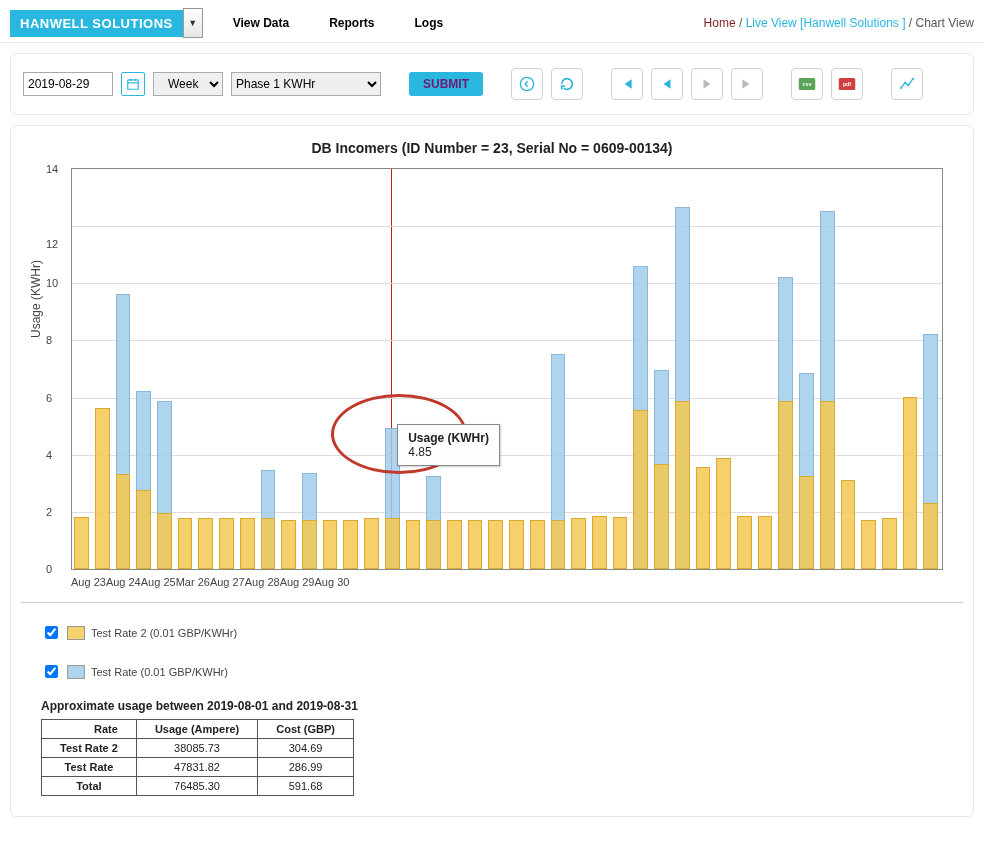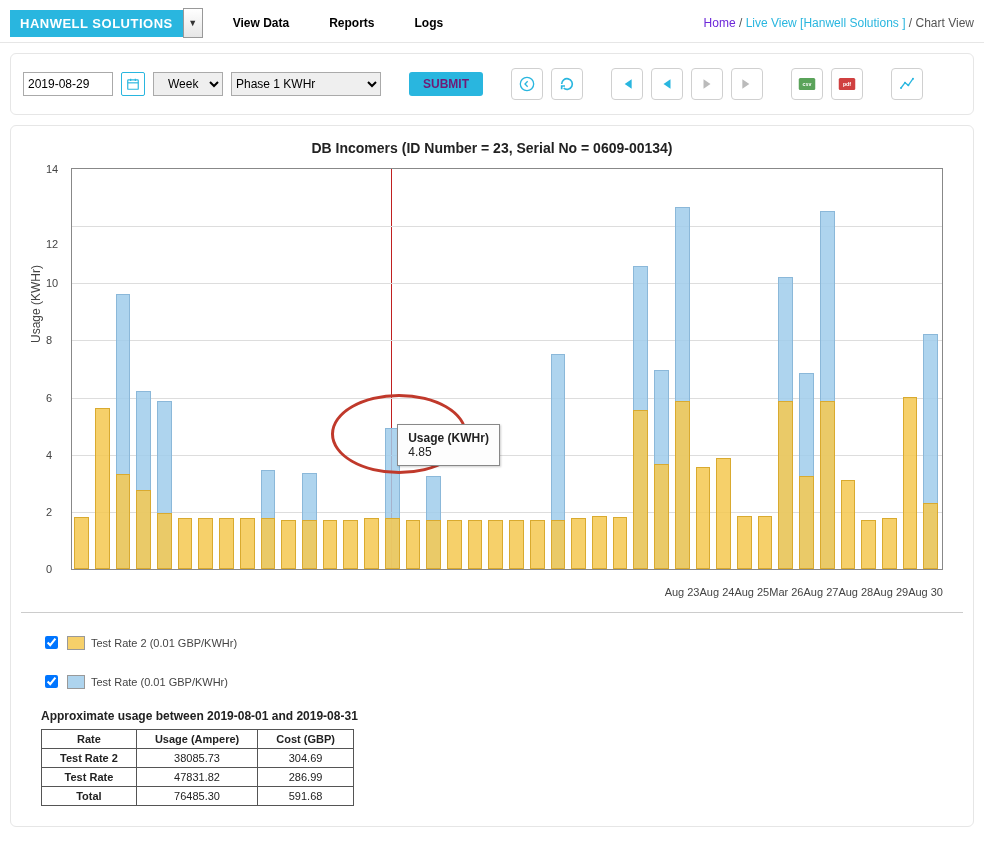--- a/index.html
+++ b/index.html
@@ -32,47 +32,47 @@
   .gline{position:absolute;left:0;right:0;border-top:1px solid #ddd;}
   .ytick{position:absolute;left:-26px;font-size:11px;color:#444;transform:translateY(-50%);}
   .bars{position:absolute;inset:0;}
   .bar{position:absolute;bottom:0;width:12px;}
   .bar.b{background:rgba(160,205,235,.85);border:1px solid #8bb8d9;}
   .bar.o{background:rgba(245,200,80,.85);border:1px solid #d9aa2f;}
   .vline{position:absolute;top:0;bottom:0;width:0;border-left:1px solid #c02020;}
   .tooltip{position:absolute;background:#fdfdfd;border:1px solid #888;padding:6px 10px;font-size:12px;box-shadow:1px 1px 2px rgba(0,0,0,.2);z-index:5;}
   .tooltip b{font-weight:bold;}
   .ellipse{position:absolute;border:3px solid #c0392b;border-radius:50%;z-index:4;pointer-events:none;}
-  .xaxis{display:flex;justify-content:flex-end;margin-top:16px;font-size:11px;color:#444;}
+  .xaxis{display:flex;justify-content:flex-start;margin-top:6px;font-size:11px;color:#444;}
   hr.sep{margin:14px 0;border:none;border-top:1px solid #ccc;}
   .legend-row{display:flex;align-items:center;gap:6px;margin:20px 0 2px 20px;font-size:11px;color:#444;}
   .swatch{width:16px;height:12px;border:1px solid #999;display:inline-block;}
   .swatch.o{background:rgba(245,200,80,.85);}
   .swatch.b{background:rgba(160,205,235,.85);}
   .usage-title{font-weight:bold;margin:18px 0 6px 20px;font-size:12px;}
   table.usage{border-collapse:collapse;margin-left:20px;}
   table.usage th,table.usage td{border:1px solid #555;padding:3px 18px;font-size:11px;text-align:center;}
-  table.usage th{font-weight:bold;}
+  table.usage th{font-weight:bold;text-align:right;}
 </style>
 </head>
 <body>
 <div class="page">
 
 <div class="topbar">
   <div class="brand">
     <button class="brand-btn">HANWELL SOLUTIONS</button>
     <div class="brand-dd">▼</div>
   </div>
   <div class="navlinks">
     <span>View Data</span>
     <span>Reports</span>
     <span>Logs</span>
   </div>
   <div class="crumbs">
-    <a href="#" style="color:#6d28d9;text-decoration:none">Home</a>
+    <a href="#" style="color:#7f1d1d;text-decoration:none">Home</a>
     <span class="muted"> / </span>
     <a href="#" style="color:#29b6df;text-decoration:none">Live View [Hanwell Solutions ]</a>
     <span class="muted"> / </span>
     <span class="muted">Chart View</span>
   </div>
 </div>
 
 <div class="panel">
   <div class="toolbar">
     <input type="text" value="2019-08-29" style="">

